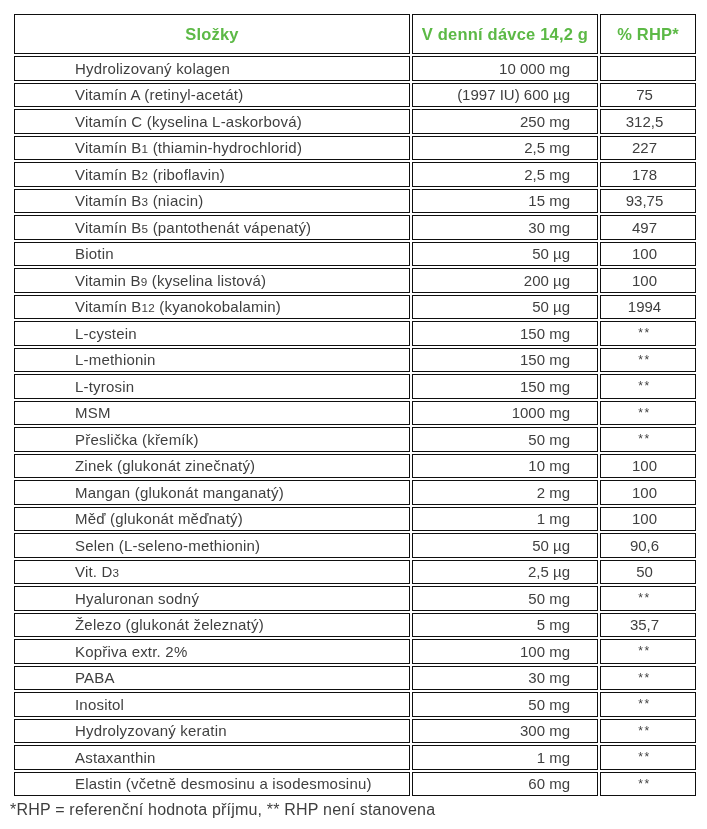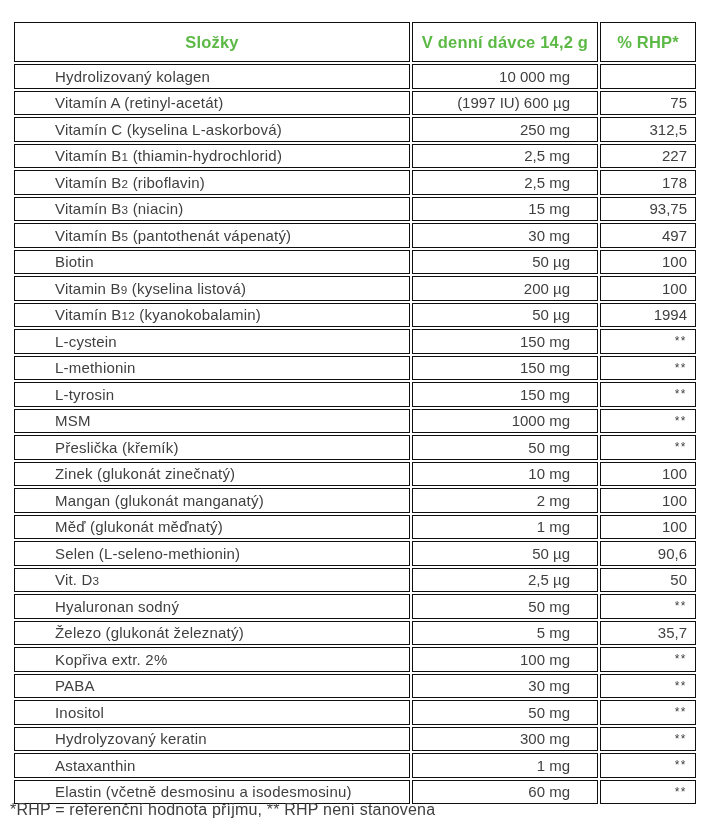--- a/index.html
+++ b/index.html
@@ -1,35 +1,35 @@
 <!DOCTYPE html>
 <html><head>
 <meta charset="utf-8">
 <style>
   html,body{margin:0;padding:0;}
   body{
     width:707px;height:829px;background:#ffffff;
     font-family:"Liberation Sans",sans-serif;
     color:#3f3f3f;position:relative;overflow:hidden;
   }
-  .table-wrap{position:absolute;left:12px;top:20px;width:684px;}
+  .table-wrap{position:absolute;left:12px;top:12px;width:684px;}
   table{
     width:100%;table-layout:fixed;
     border-collapse:separate;border-spacing:2px;
   }
   th,td{border:1.5px solid #0f0f0f;background:#fff;overflow:hidden;white-space:nowrap;}
   th{
     height:36px;font-size:16.5px;font-weight:bold;
     text-align:center;vertical-align:middle;
     letter-spacing:.2px;
   }
   td{height:20.5px;font-size:15px;vertical-align:middle;}
-  td.name{text-align:left;padding-left:40px;letter-spacing:.2px;}
+  td.name{text-align:left;padding-left:60px;letter-spacing:.2px;}
   td.dose{text-align:right;padding-right:27px;}
-  td.rhp{text-align:right;padding-right:8px;}
+  td.rhp{text-align:center;padding-right:8px;}
   td.rhp.star{vertical-align:top;}
   td.rhp.star span{
     display:inline-block;font-size:12px;letter-spacing:1.5px;
     line-height:10px;padding-top:3px;
   }
   .vd{font-size:0.78em;}
   .footnote{
     position:absolute;left:10px;top:801px;
     font-size:16px;color:#3f3f3f;letter-spacing:.2px;
   }

